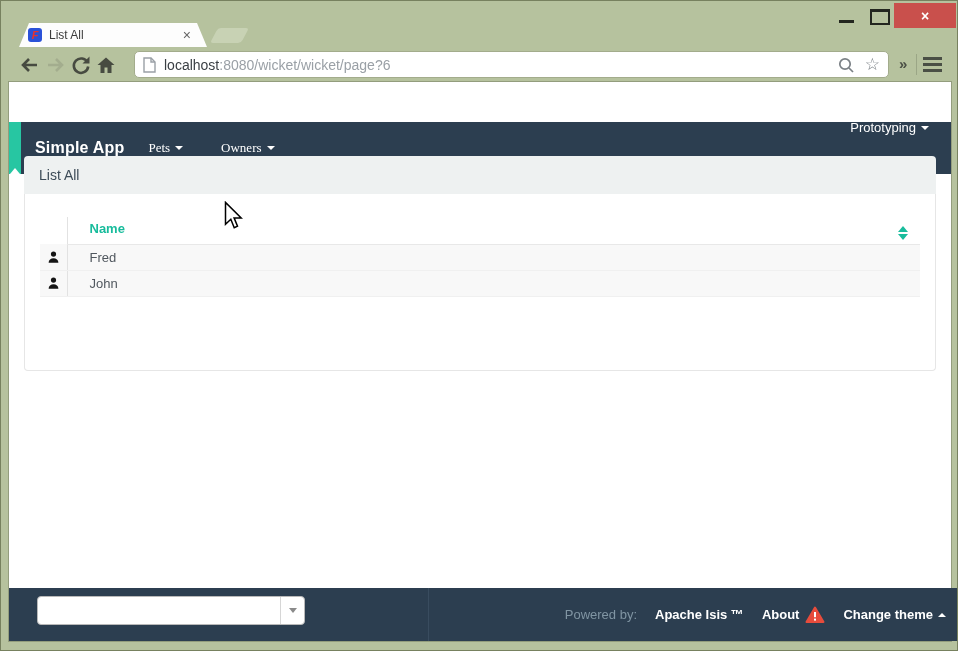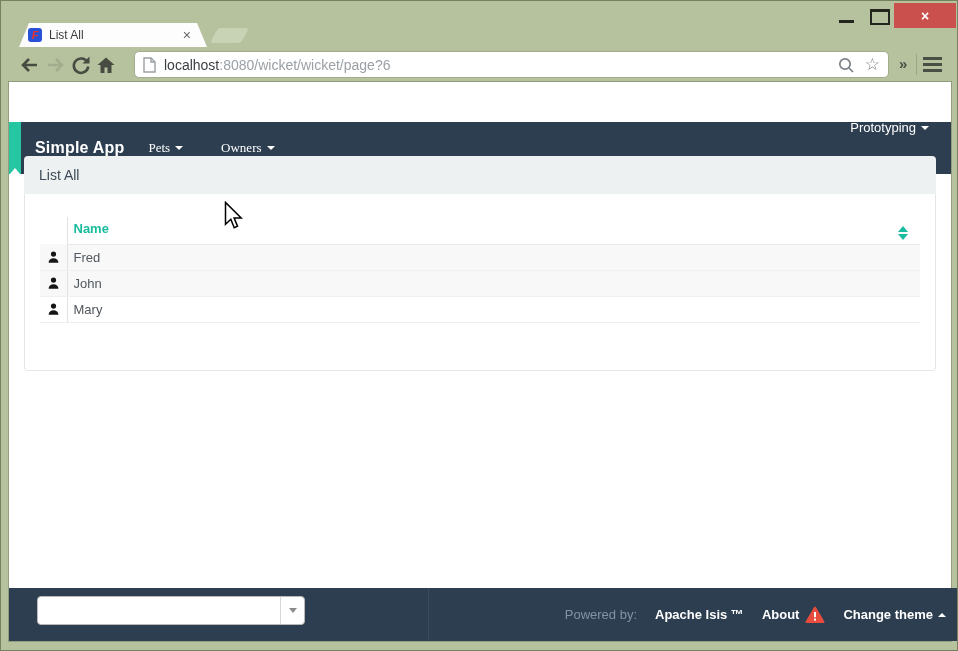--- a/index.html
+++ b/index.html
@@ -87,21 +87,21 @@
   .panel-body{
     height:177px; background:#fff; border:1px solid #e6e6e6; border-top:none;
     border-radius:0 0 4px 4px; padding:23px 15px 0;
   }
   table.grid{ width:100%; border-collapse:collapse; table-layout:fixed; }
   table.grid col.c-icon{ width:27px; }
   table.grid th, table.grid td{ font-size:13px; text-align:left; }
   table.grid th{ height:27px; color:#18bc9c; font-weight:600; vertical-align:middle; }
   table.grid td{ height:26px; color:#50575e; vertical-align:middle; }
   table.grid th.col-name, table.grid td.cell-name{
-    border-left:1px solid #e2e2e2; padding-left:6px; position:relative;
+    border-left:1px solid #e2e2e2; padding-left:22px; position:relative;
   }
   table.grid th.col-name{ border-bottom:1px solid #e8e8e8; }
   table.grid td{ border-bottom:1px solid #f0f0f0; }
   tr.striped td{ background:#f8f8f8; }
   .sort-icon{ float:right; margin-right:12px; margin-top:5px; width:10px; }
   .sort-icon i{ display:block; width:0; height:0; margin:0 auto;
     border-left:5px solid transparent; border-right:5px solid transparent; }
   .sort-icon .up{ border-bottom:6px solid #18bc9c; margin-bottom:2px; }
   .sort-icon .dn{ border-top:6px solid #18bc9c; }
   .row-user-icon{ display:flex; justify-content:center; }
@@ -268,31 +268,20 @@
               <td>
                   <span class="row-user-icon">
                 <svg width="13" height="14" viewBox="0 0 16 16">
                       <circle cx="8" cy="4.4" r="3.2" fill="#151515"></circle>
                       <path d="M2 15 c0-3.6 2.7-5.6 6-5.6 s6 2 6 5.6 z" fill="#151515"></path>
                     </svg>
               </span>
                 </td>
               <td class="cell-name">John</td>
             </tr>
-            <tr>
-              <td>
-                  <span class="row-user-icon">
-                <svg width="13" height="14" viewBox="0 0 16 16">
-                      <circle cx="8" cy="4.4" r="3.2" fill="#151515"></circle>
-                      <path d="M2 15 c0-3.6 2.7-5.6 6-5.6 s6 2 6 5.6 z" fill="#151515"></path>
-                    </svg>
-              </span>
-                </td>
-              <td class="cell-name">Mary</td>
-            </tr>
           </tbody>
         </table>
       </div>
     </div>
 
     <svg class="cursor" width="20" height="30" viewBox="0 0 14 22">
       <path d="M1.5 1 L1.5 17 L5.4 13.4 L7.9 19.6 L10.3 18.5 L7.8 12.4 L13 12.4 Z" fill="#fff" stroke="#000" stroke-width="1.1"></path>
     </svg>
 
     <div class="footer">

